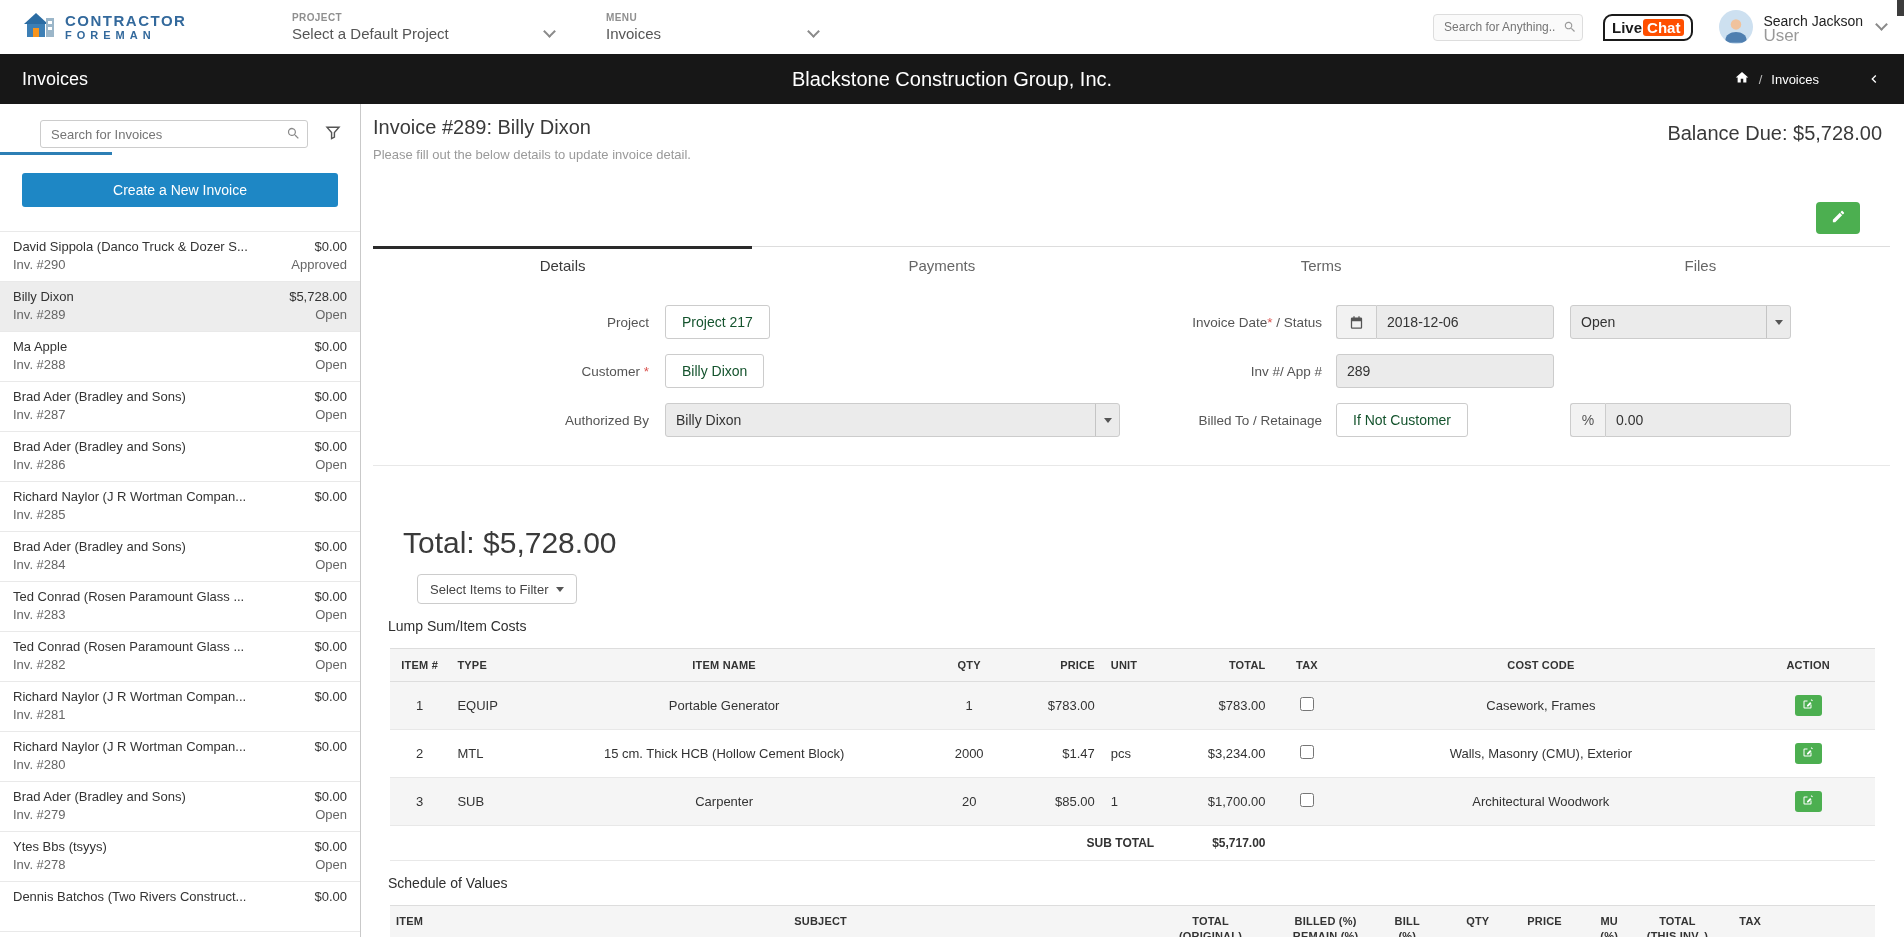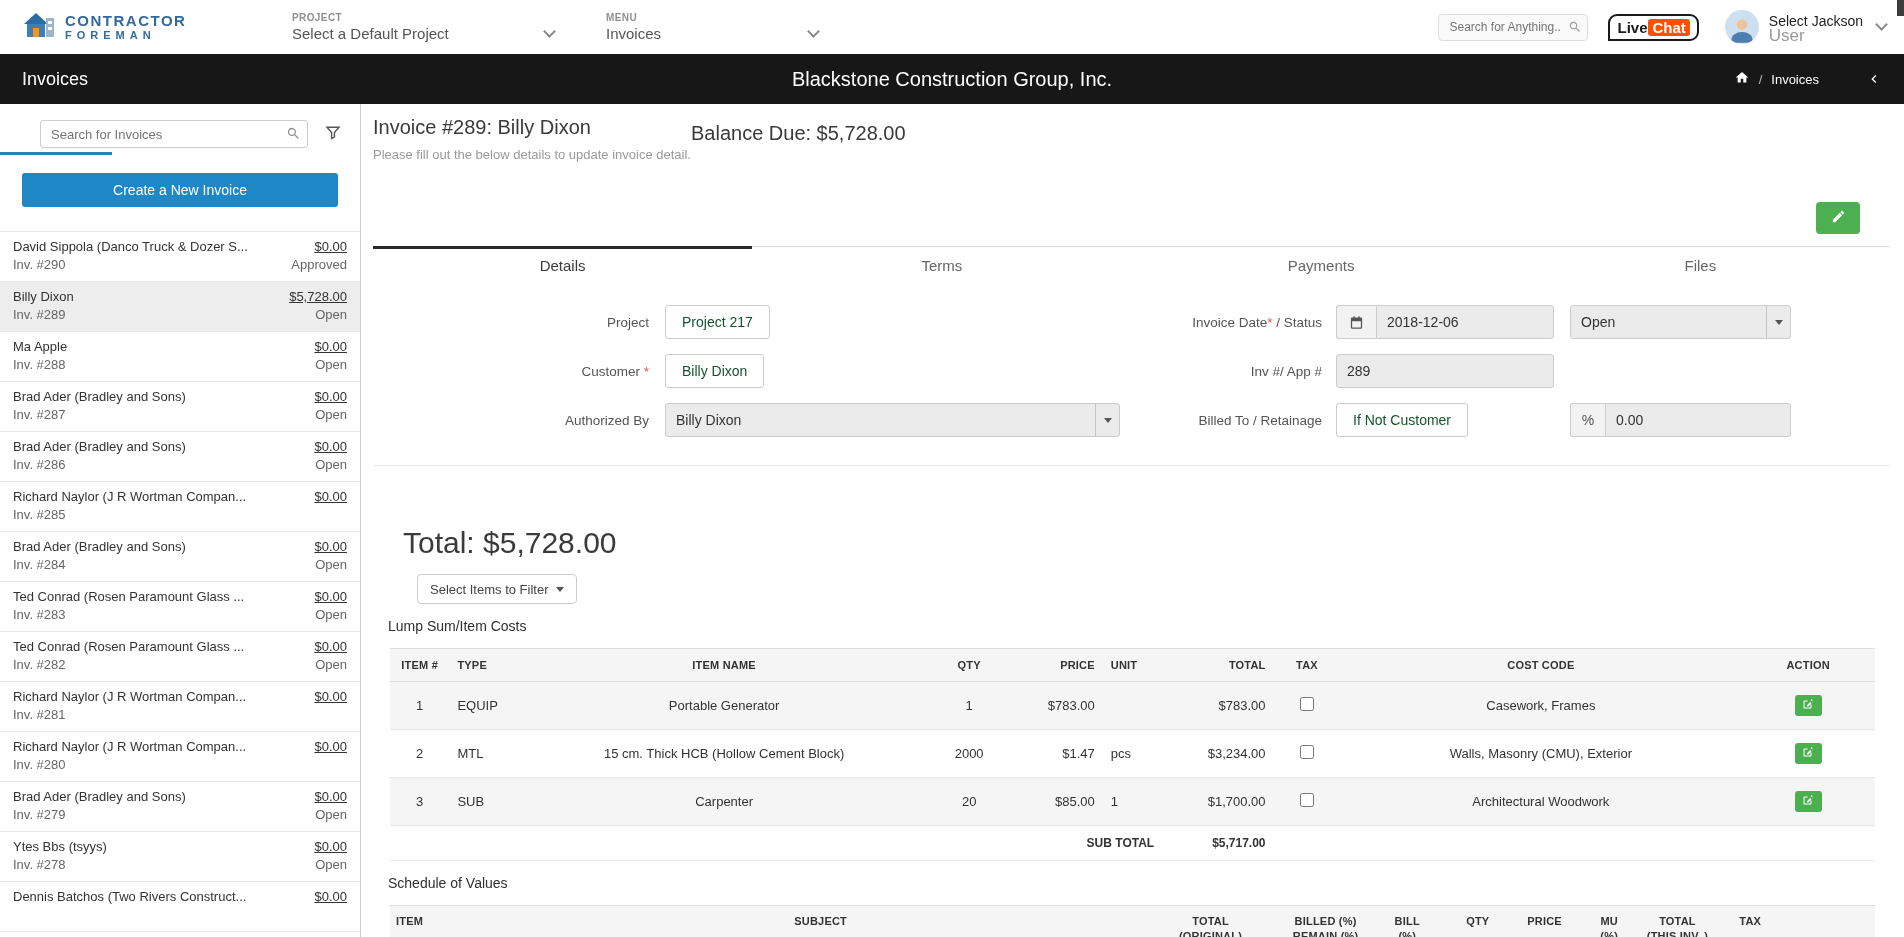--- a/index.html
+++ b/index.html
@@ -48,27 +48,27 @@
   .side-search .accent { position:absolute; left:0; bottom:4px; height:3px; width:112px; background:#2d7fb5; }
   .ss-box { position:relative; flex:1; }
   .ss-box input { width:100%; height:28px; border:1px solid #ccc; border-radius:3px; padding:0 28px 0 10px; font-size:13px; color:#555; outline:none; background:#fff; font-family:inherit; }
   .ss-box .sicon { position:absolute; right:7px; top:6px; }
   .create-btn { margin:14px 22px 0; height:34px; background:#1e87c5; color:#fff; border:none; border-radius:3px; font-size:14px; cursor:pointer; font-family:inherit; }
   .inv-list { margin-top:24px; border-top:1px solid #e9e9e9; overflow:hidden; }
   .inv-item { padding:7px 13px 6px; border-bottom:1px solid #e9e9e9; cursor:pointer; height:50px;text-align:right; }
   .inv-item.selected { background:#ededed; }
   .iline { display:flex; justify-content:space-between; align-items:baseline; gap:8px; }
   .inv-name { font-size:13px; color:#333; white-space:nowrap; overflow:hidden; text-overflow:ellipsis; max-width:250px; }
-  .inv-amt { font-size:13px; color:#333; white-space:nowrap;text-decoration:underline; }
+  .inv-amt { font-size:13px; color:#333; white-space:nowrap; }
   .iline2 { margin-top:3px; }
   .inv-no, .inv-status { font-size:13px; color:#666; }
 
   
   .main { flex:1; padding:12px 14px 0 12px; overflow:hidden; }
-  .detail-header { display:flex; justify-content:flex-start; align-items:flex-start; }
+  .detail-header { display:flex; justify-content:space-between; align-items:flex-start; }
   .dh-title { font-size:20px; color:#3a3a3a; font-weight:400; }
   .dh-sub { font-size:13px; color:#9a9a9a; margin-top:8px; }
   .balance { font-size:20px; color:#3a3a3a; margin-top:6px; padding-right:8px; }
 
   .edit-row { display:flex; justify-content:flex-end; margin:40px 30px 12px 0; }
   .big-edit { width:44px; height:32px; background:#4caf50; border:none; border-radius:4px; cursor:pointer; display:flex; align-items:center; justify-content:center; }
 
   .tabs { display:flex; border-top:1px solid #ddd; }
   .tab { flex:1; text-align:center; padding:10px 0 11px; font-size:15px; color:#666; cursor:pointer; position:relative; }
   .tab.active { color:#3a3a3a; }
@@ -171,21 +171,21 @@
   </div>
 
   <div class="tb-user">
     <div class="avatar">
       <svg width="30" height="30" viewBox="0 0 24 24">
         <circle cx="12" cy="8.3" r="4.2" fill="#f0c29c"></circle>
         <path d="M3.5 21c0-4.2 4-6.6 8.5-6.6s8.5 2.4 8.5 6.6v2H3.5z" fill="#4f7fb0"></path>
       </svg>
     </div>
     <div>
-      <div class="user-name">Select Jackson</div>
+      <div class="user-name">Search Jackson</div>
       <div class="user-role">User</div>
     </div>
     <span class="chev"></span>
   </div>
 </div>
 
 <div class="darkbar">
   <div class="db-title">Invoices</div>
   <div class="db-company">Blackstone Construction Group, Inc.</div>
   <div class="db-right">
@@ -384,22 +384,22 @@
         <span>
           <svg width="15" height="15" viewBox="0 0 24 24">
               <path fill="#fff" d="M3 17.25V21h3.75L17.8 9.94l-3.75-3.75L3 17.25zM20.7 7.04c.4-.4.4-1.02 0-1.41l-2.34-2.34c-.4-.4-1.02-.4-1.41 0l-1.83 1.83 3.75 3.75 1.83-1.83z"></path>
             </svg>
         </span>
       </button>
     </div>
 
     <div class="tabs">
       <div class="tab active">Details</div>
+      <div class="tab">Payments</div>
       <div class="tab">Terms</div>
-      <div class="tab">Payments</div>
       <div class="tab">Files</div>
     </div>
 
     <div class="form">
       <div class="frow">
         <div class="fcol left">
           <div class="flabel"><span>Project</span></div>
           <div class="box-btn">Project 217</div>
         </div>
         <div class="fcol right">

